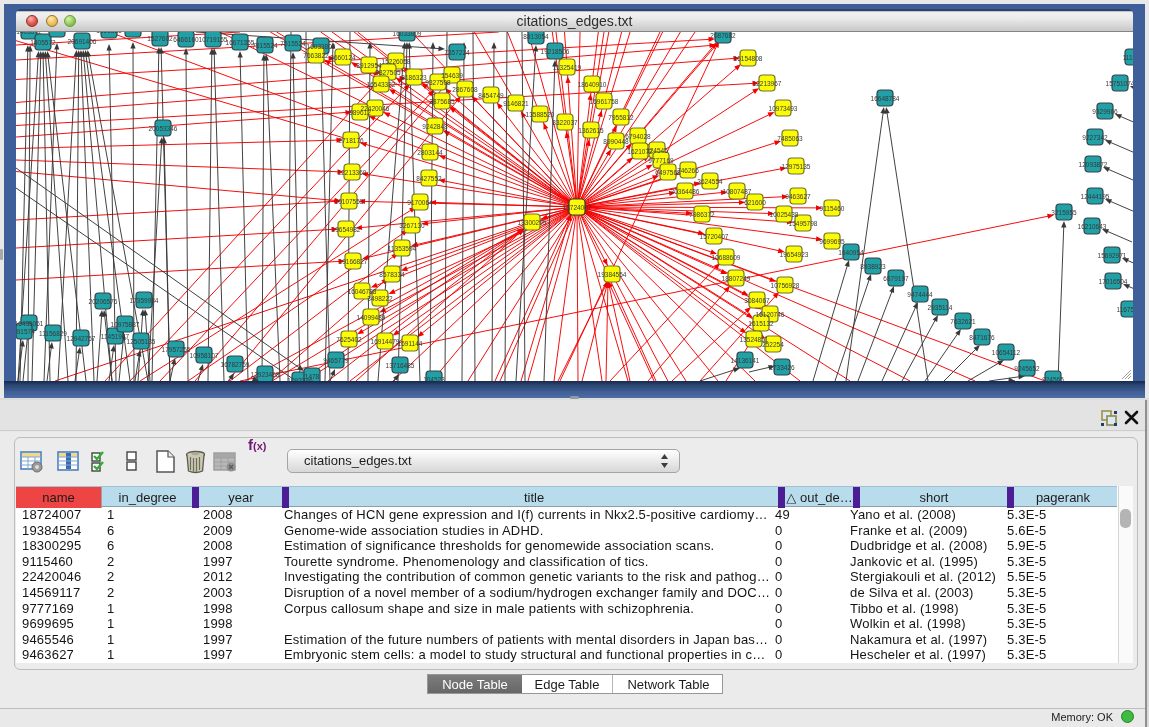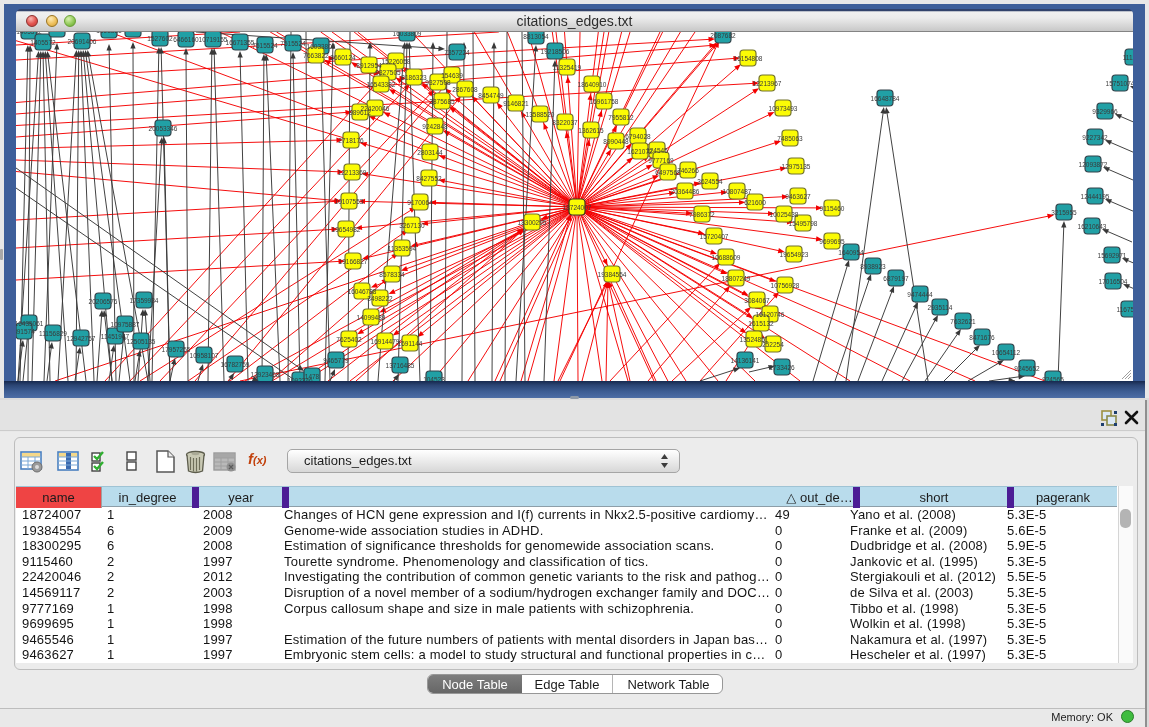--- a/index.html
+++ b/index.html
@@ -32,21 +32,21 @@
 .h0{left:0;width:86px;background:#ef4444;border-right:1px solid #a0a0a0 !important}
 .h1{left:87px;width:96px}.h2{left:184px;width:89px}.h3{left:274px;width:495px}
 .h4{left:770px;width:74px}.h5{left:845px;width:153px}.h6{left:999px;width:96px}
 .tr{position:absolute;left:16px;width:1101px;height:15.6px;font-size:13px;color:#141414;white-space:nowrap;letter-spacing:0.2px}
 .tr span{position:absolute;top:0px}
 .c0{left:6px}.c1{left:91px}.c2{left:187px}.c3{left:268px;width:486px;overflow:hidden;text-overflow:ellipsis}
 .c4{left:759px}.c5{left:834px}.c6{left:991px}
 #vscroll{left:1118px;top:486px;width:15px;height:177px;background:#fafafa;border-left:1px solid #d5d5d5;}
 #vthumb{left:1120px;top:509px;width:11px;height:19px;background:#b4b4b4;border-radius:5px;}
 
-#tabs{left:427px;top:674px;width:296px;height:20px;border:1px solid #979797;border-radius:6px;
+#tabs{left:427px;top:674px;width:296px;height:20px;border:1px solid #979797;border-radius:0;
  background:#ffffff;font-size:13px;overflow:hidden}
 .seg{position:absolute;top:0;height:20px;line-height:19px;text-align:center;color:#1c1c1c}
 #seg1{left:0;width:94px;background:linear-gradient(#7d7d7d,#646464);color:#ffffff}
 #seg2{left:94px;width:91px;border-right:1px solid #b5b5b5}
 #seg3{left:185px;width:111px}
 
 #status{left:0;top:708px;width:1149px;height:19px;background:#e9e9e9;border-top:1px solid #bdbdbd;}
 #mem{right:36px;top:711px;font-size:11px;color:#1c1c1c;position:absolute}
 #memdot{left:1121px;top:710px;width:13px;height:13px;border-radius:50%;background:#3fbc3f;border:1px solid #2a7d2a}
 </style></head><body>
@@ -835,33 +835,34 @@
  <path d="M6.5,7v13M9.5,8v13.5M12.5,8v13.5M15.5,7v13" stroke="#6e6e5a" stroke-width="1.2"></path>
  <ellipse cx="11.5" cy="3.8" rx="4" ry="1.4" fill="#a9a996"></ellipse>
 </svg>
 <svg class="ticon" style="left:213px" width="24" height="24">
  <rect x="1" y="3" width="21" height="17" fill="#b9b9b9" stroke="#9a9a9a" stroke-width="1.4"></rect>
  <rect x="2" y="4" width="19" height="4" fill="#a7a7a7"></rect>
  <path d="M1,8h21M1,12h21M1,16h21M8,8v12M15,8v12" stroke="#9f9f9f" stroke-width="1"></path>
  <circle cx="18" cy="17" r="4.5" fill="#8f8f8f"></circle>
     <path d="M16,15l4,4M20,15l-4,4" stroke="#5a5a5a" stroke-width="1.3"></path>
 </svg>
-<div class="abs" style="left:248px;top:450px;font-size:15px;font-style:italic;font-weight:bold;color:#c2410c">f<span style="font-size:11px">(x)</span></div>
+<div class="abs" style="left:248px;top:436px;font-size:15px;font-weight:bold;color:#701a75">f<span style="font-size:11px">(x)</span></div>
 <div class="abs" id="combo">citations_edges.txt
  <svg class="abs" style="right:10px;top:4px" width="9" height="15">
   <path d="M4.5,0 L8,5 L1,5 z" fill="#3c3c3c"></path>
       <path d="M4.5,14 L8,9 L1,9 z" fill="#3c3c3c"></path>
  </svg>
 </div>
 
 <div class="abs" id="tablewrap"></div>
 <div class="abs" id="thead">
  <span class="h0">name</span>
     <span class="h1">in_degree</span>
     <span class="h2">year</span>
+ <span class="h3">title</span>
     <span class="h4">△ out_de…</span>
     <span class="h5">short</span>
  <span class="h6" style="border-right:none">pagerank</span>
 </div>
 <div class="tr" style="top:507px">
     <span class="c0">18724007</span>
     <span class="c1">1</span>
     <span class="c2">2008</span>
     <span class="c3">Changes of HCN gene expression and I(f) currents in Nkx2.5-positive cardiomyoc…</span>
     <span class="c4">49</span>

